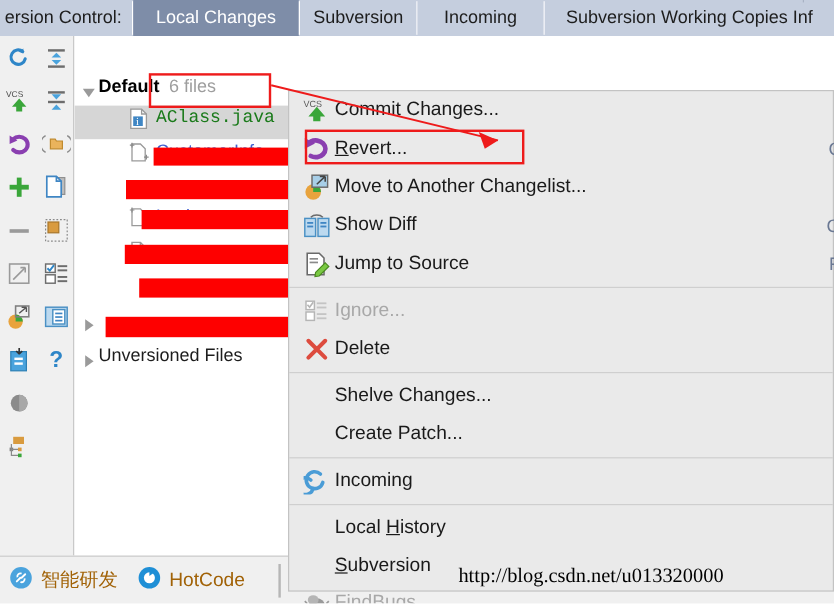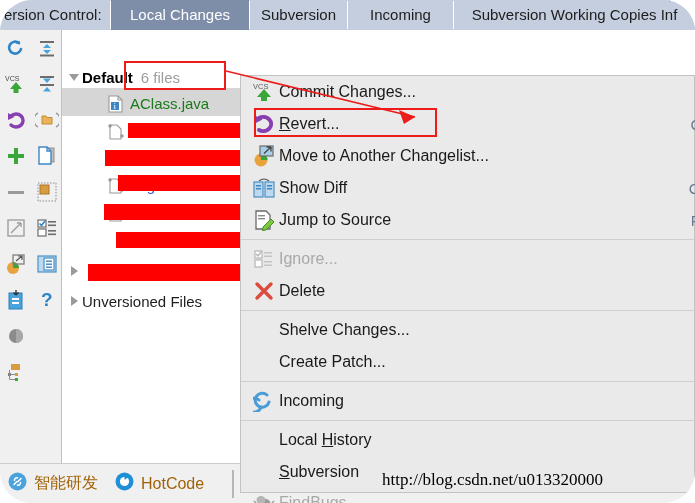--- a/index.html
+++ b/index.html
@@ -9,21 +9,20 @@
     overflow: hidden;
     background: #ffffff;
     font-family: "Liberation Sans", sans-serif;
     -webkit-font-smoothing: antialiased;
   }
   #app {
     position: relative;
     width: 695px; height: 503px;
     background: #f0f0f0;
     overflow: hidden;
-    border-radius: 32px;
   }
 
   
   #tabbar {
     position: absolute;
     left: 0; top: 0;
     width: 695px; height: 30px;
     background: #c5cede;
     box-sizing: border-box;
   }
@@ -91,21 +90,21 @@
     left: 62px; top: 30px;
     width: 633px; height: 433px;
     background: #ffffff;
     overflow: hidden;
   }
   .tree-row {
     position: absolute;
     left: 0;
     height: 26px;
     display: flex;
-    align-items: center;
+    align-items: flex-start;
     white-space: nowrap;
   }
   .tw {
     width: 16px; height: 26px;
     display: flex; align-items: center; justify-content: center;
     flex: 0 0 16px;
   }
   .tw-open, .tw-closed {
     width: 0; height: 0;
   }
@@ -141,20 +140,21 @@
   }
   .file-icon {
     flex: 0 0 16px;
     width: 16px; height: 16px;
     margin-right: 6px;
     position: relative;
   }
   .fname-java {
     font-size: 15px;
     color: #1a7a1a;
+    font-family: Liberation Mono, monospace;
   }
   .redact {
     position: absolute;
     background: #fe0000;
     z-index: 5;
   }
   .path-text {
     position: absolute;
     font-size: 14px;
     color: #b3b3b3;

